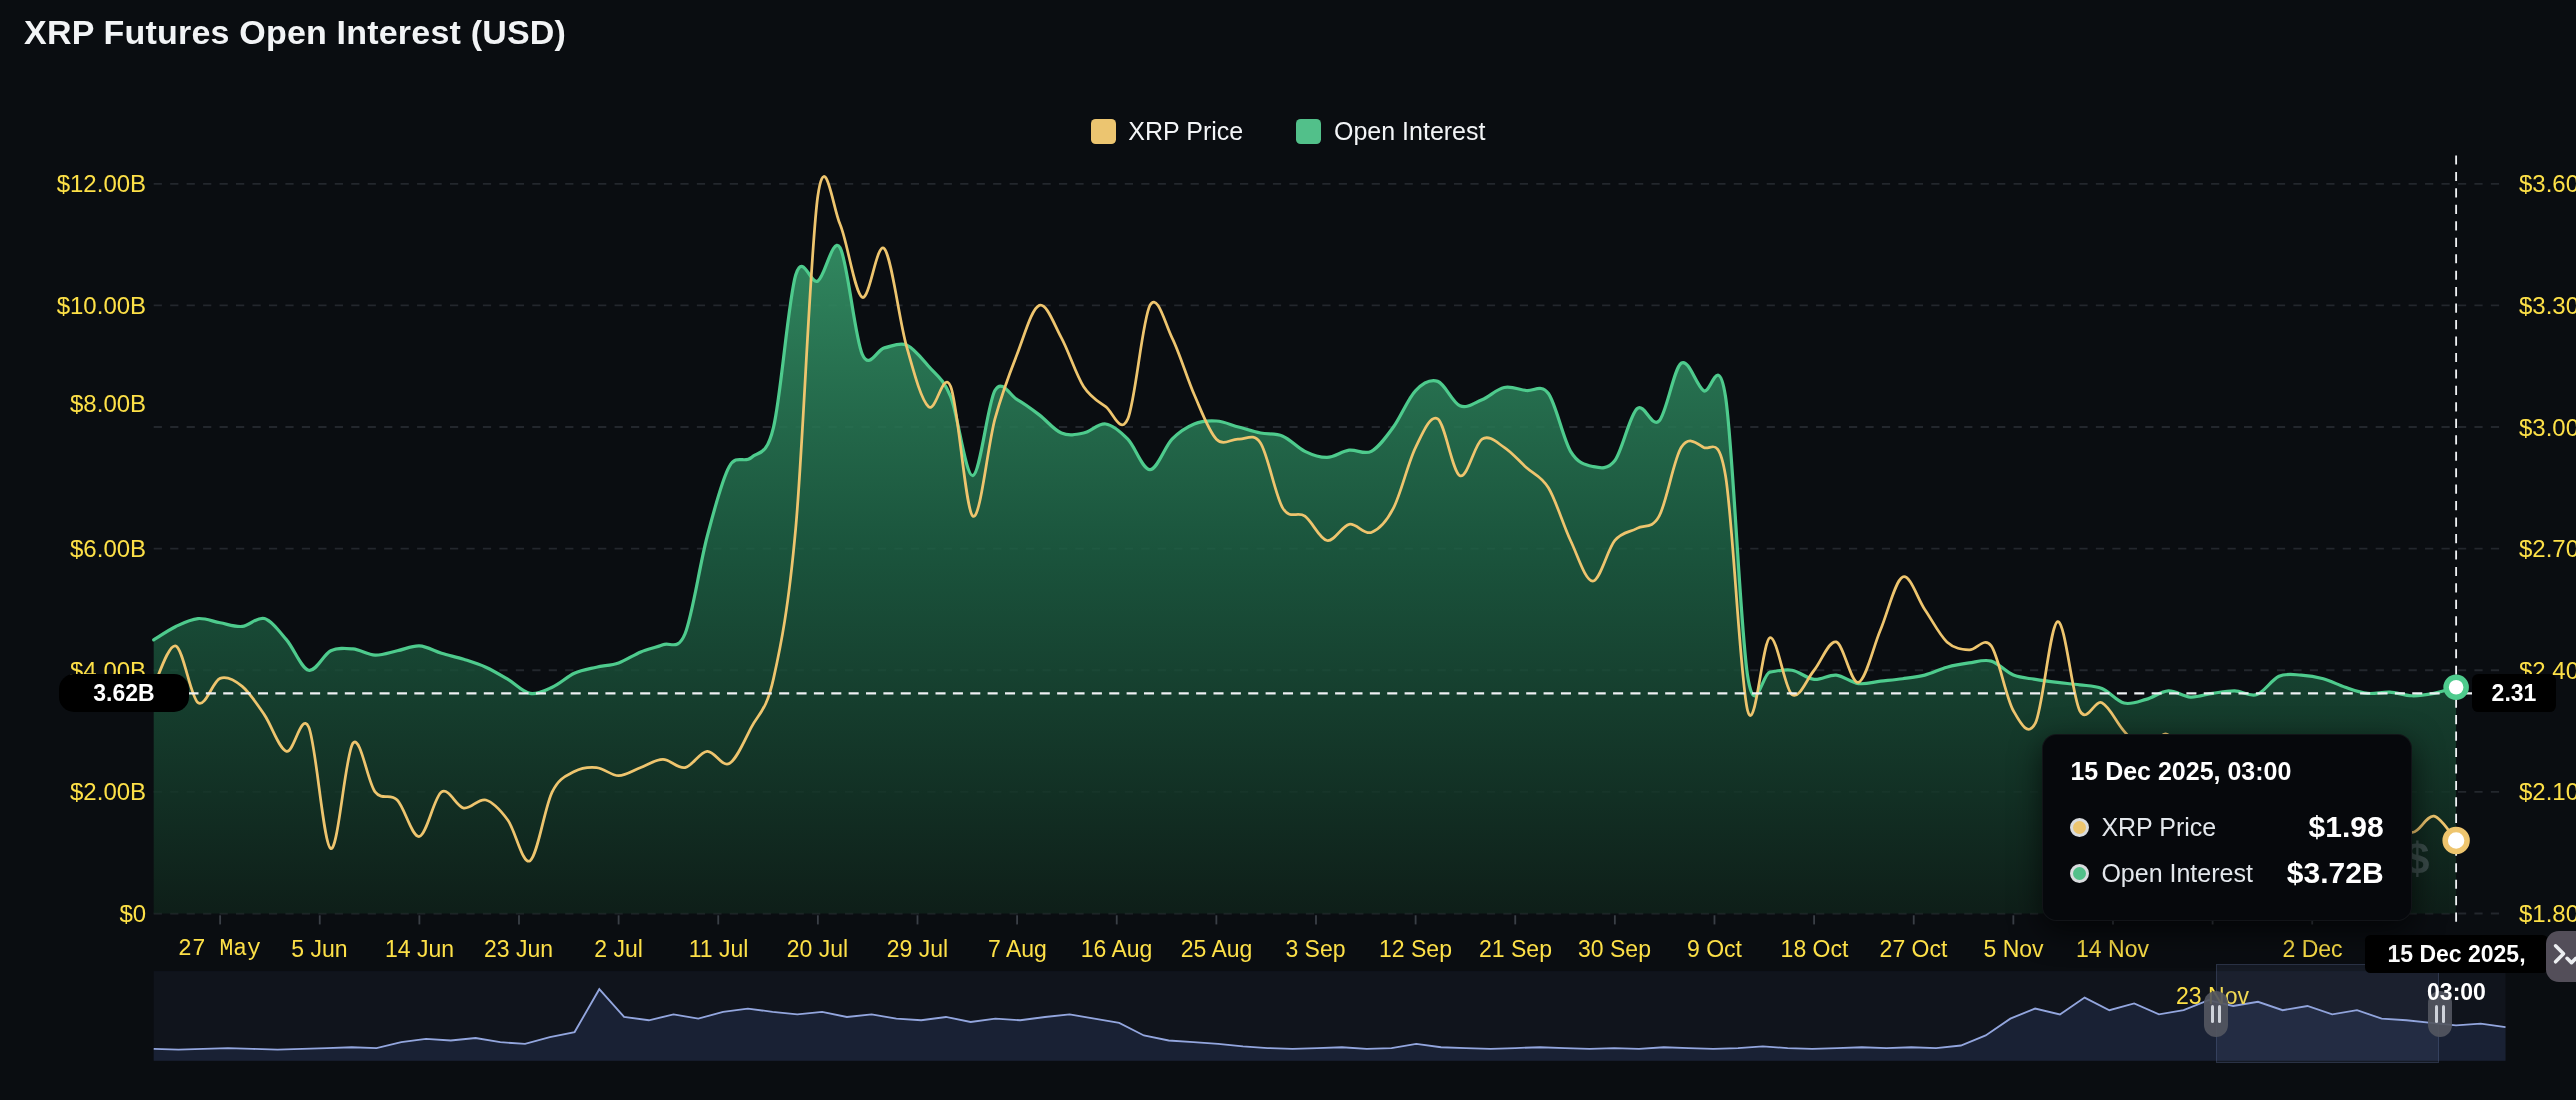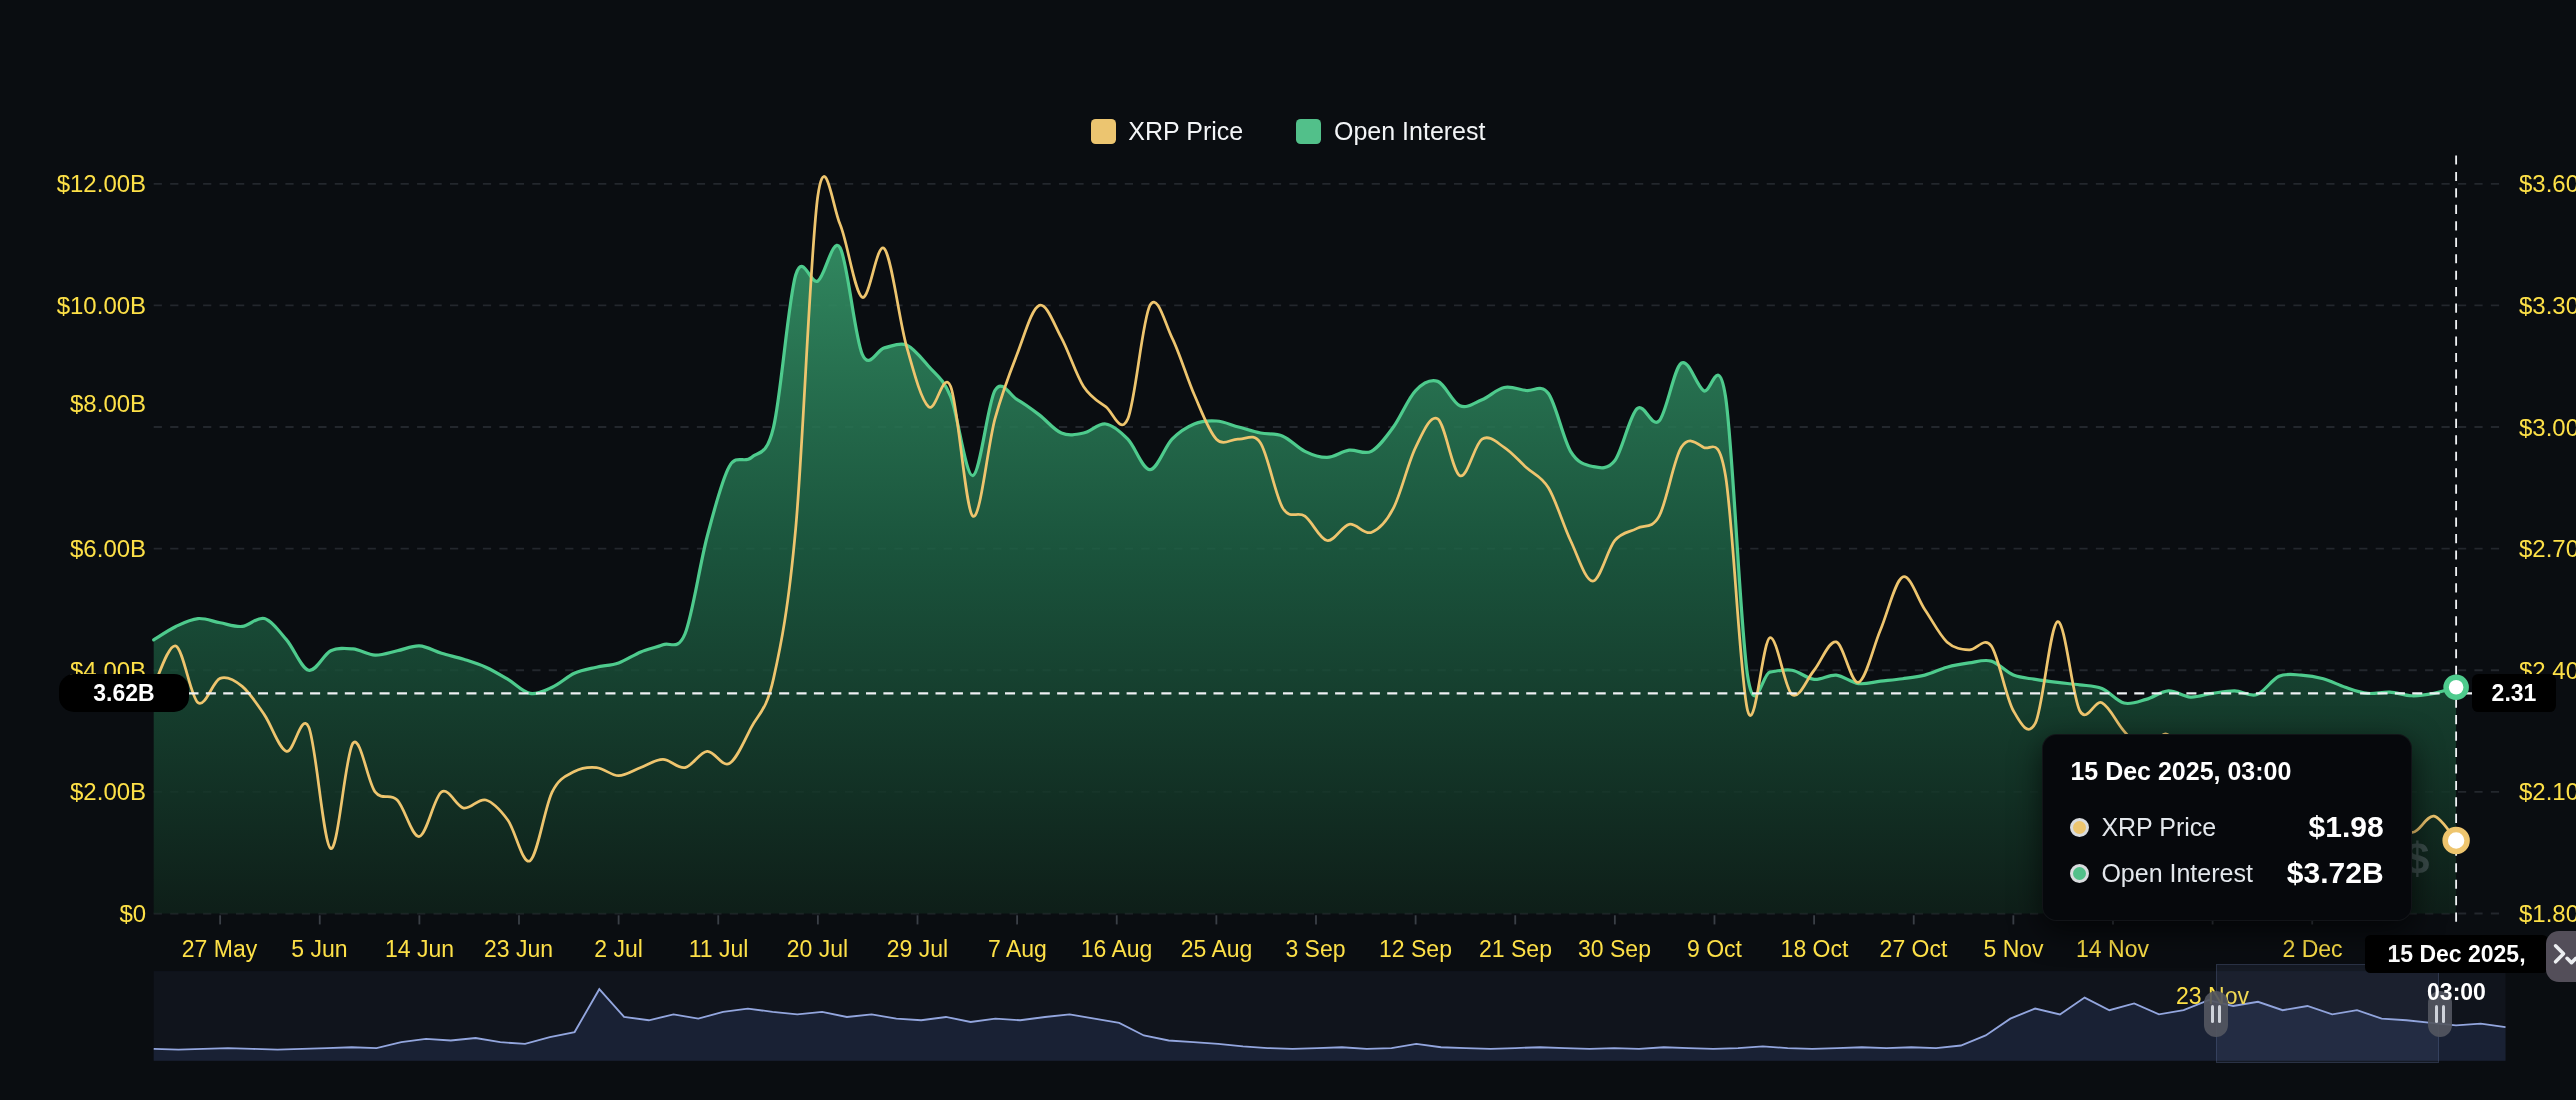--- a/index.html
+++ b/index.html
@@ -71,20 +71,21 @@
     position:absolute; left:2546px; top:931px; width:51px; height:51px;
     border-radius:12.8px; background:#534e59; z-index:8; border:none; cursor:pointer;
     display:flex; align-items:center; justify-content:center;
   }
 </style>
 </head>
 <body>
 
 <div id="app">
 
+  <div class="chart-title">XRP Futures Open Interest (USD)</div>
 
   <div class="legend">
     <div class="legend-item">
       <span class="legend-swatch" id="swatch-price" style="background: rgb(236, 197, 112);"></span>
       <span class="legend-label">XRP Price</span>
     </div>
     <div class="legend-item">
       <span class="legend-swatch" id="swatch-oi" style="background: rgb(82, 192, 138);"></span>
       <span class="legend-label">Open Interest</span>
     </div>
@@ -151,21 +152,21 @@
   <div id="y-right-labels">
       <div class="axis-label y-right" style="top: 898px;">$1.80</div>
       <div class="axis-label y-right" style="top: 776px;">$2.10</div>
       <div class="axis-label y-right" style="top: 655px;">$2.40</div>
       <div class="axis-label y-right" style="top: 533px;">$2.70</div>
       <div class="axis-label y-right" style="top: 412px;">$3.00</div>
       <div class="axis-label y-right" style="top: 290px;">$3.30</div>
       <div class="axis-label y-right" style="top: 168px;">$3.60</div>
     </div>
   <div id="x-labels">
-      <div class="axis-label x-label" style="left: 151px;">27 May</div>
+      <div class="axis-label x-label" style="left: 151px; font-family: Liberation Mono, monospace;">27 May</div>
       <div class="axis-label x-label" style="left: 251px;">5 Jun</div>
       <div class="axis-label x-label" style="left: 351px;">14 Jun</div>
       <div class="axis-label x-label" style="left: 450px;">23 Jun</div>
       <div class="axis-label x-label" style="left: 550px;">2 Jul</div>
       <div class="axis-label x-label" style="left: 650px;">11 Jul</div>
       <div class="axis-label x-label" style="left: 749px;">20 Jul</div>
       <div class="axis-label x-label" style="left: 849px;">29 Jul</div>
       <div class="axis-label x-label" style="left: 949px;">7 Aug</div>
       <div class="axis-label x-label" style="left: 1048px;">16 Aug</div>
       <div class="axis-label x-label" style="left: 1148px;">25 Aug</div>

